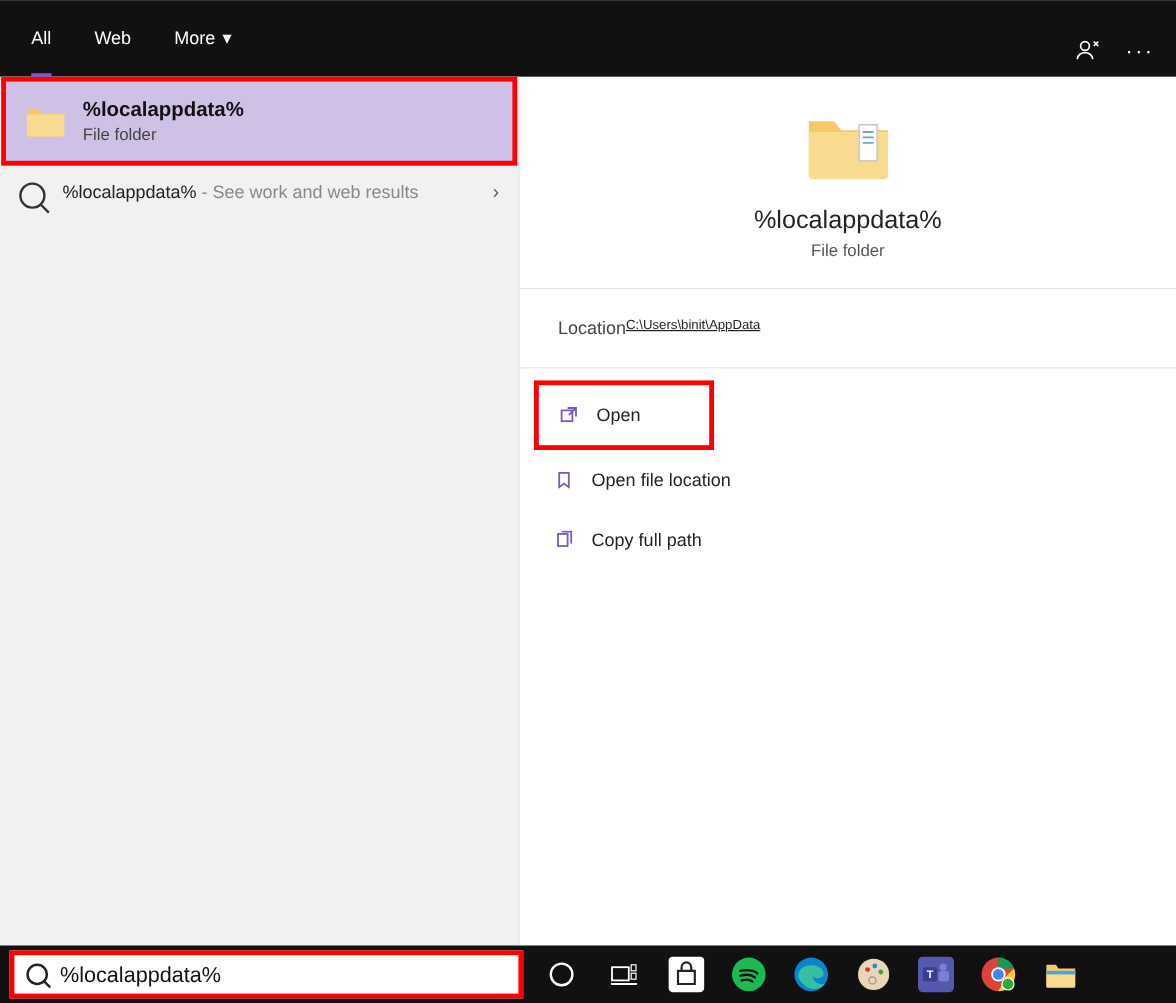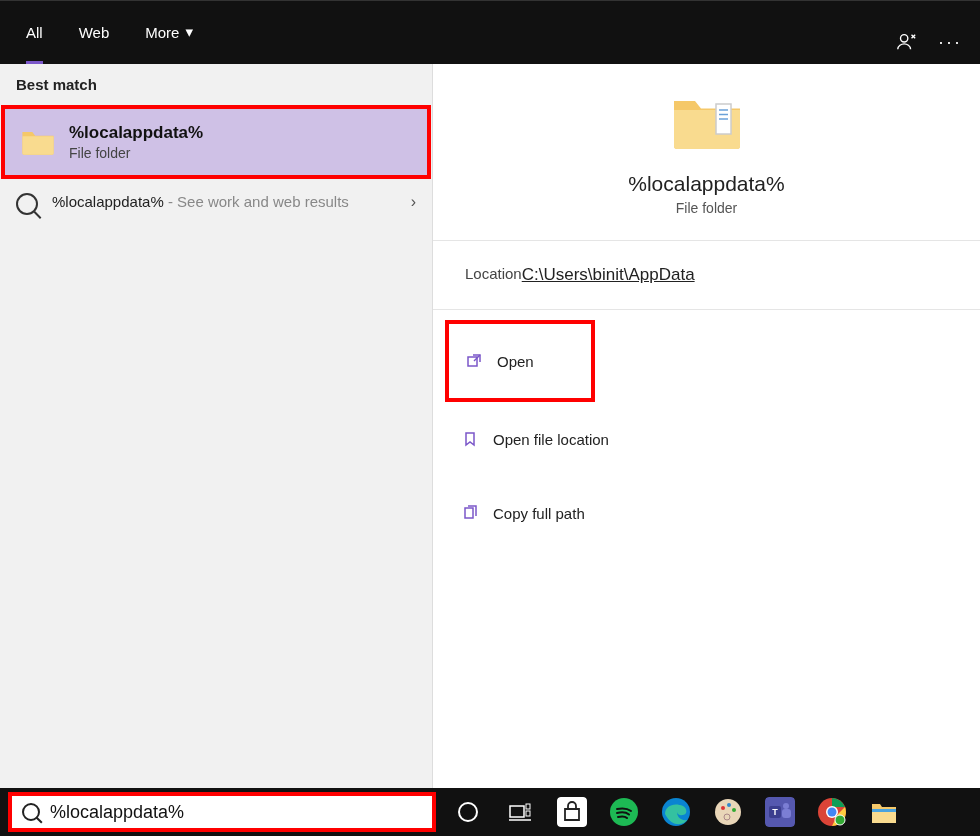--- a/index.html
+++ b/index.html
@@ -27,23 +27,23 @@
   .sww-text{flex:1;font-size:15px;color:#222}
   .sww-text .dim{color:#888}
   .chev{font-size:16px;color:#555}
   
   .preview{display:flex;flex-direction:column;align-items:center;padding:26px 0 24px;border-bottom:1px solid #e5e5e5}
   .big-folder{width:72px;height:64px;margin-bottom:18px}
   .pv-title{font-size:21px;color:#222;margin-bottom:4px}
   .pv-sub{font-size:14px;color:#555}
   .meta-row{display:flex;padding:24px 32px;border-bottom:1px solid #e5e5e5}
   .meta-key{font-size:15px;color:#444}
-  .meta-val{font-size:17px;color:#222;text-decoration:underline}
+  .meta-val{font-size:11px;color:#222;text-decoration:underline}
   .actions{padding:10px 12px}
-  .action{display:flex;align-items:center;gap:14px;padding:28px 16px;font-size:15px;color:#222;cursor:pointer}
+  .action{display:flex;align-items:center;gap:14px;padding:16px 16px;font-size:15px;color:#222;cursor:pointer}
   .action.boxed{border:4px solid #ff0000;width:150px}
   .act-ico{width:18px;height:18px;display:flex;align-items:center;justify-content:center;color:#7b57c9}
   
   .taskbar{height:48px;background:#111;display:flex;align-items:center;padding:0 4px;gap:4px}
   .searchbox{height:40px;margin:4px;background:#fff;display:flex;align-items:center;padding:0 10px;gap:10px;width:428px;border:4px solid #ff0000}
   .sb-ico{width:18px;height:18px;border:2px solid #222;border-radius:50%;position:relative;flex-shrink:0}
   .sb-ico::after{content:"";position:absolute;width:8px;height:2px;background:#222;transform:rotate(45deg);right:-5px;bottom:-2px}
   .sb-input{flex:1;font-size:18px;color:#111;border:none;outline:none}
   .tb-btn{width:48px;height:48px;display:flex;align-items:center;justify-content:center;cursor:pointer}
   .circle{width:20px;height:20px;border:2px solid #fff;border-radius:50%}
@@ -70,21 +70,20 @@
           <line x1="18" y1="4" x2="22" y2="8"></line>
           <line x1="22" y1="4" x2="18" y2="8"></line>
         </svg>
     </div>
     <div class="fb-icon" style="font-size:18px;color:#fff;letter-spacing:2px">···</div>
   </div>
 
   <div class="body">
 
     <div class="left">
-      <div class="section-label">Best match</div>
       <div class="best-match">
         <svg class="folder-ico" viewBox="0 0 48 40">
           <path d="M2 6h14l4 5h26v25a2 2 0 0 1-2 2H4a2 2 0 0 1-2-2z" fill="#f5c869"></path>
           <path d="M2 12h44v24a2 2 0 0 1-2 2H4a2 2 0 0 1-2-2z" fill="#f9db8f"></path>
         </svg>
         <div>
           <div class="bm-title">%localappdata%</div>
           <div class="bm-sub">File folder</div>
         </div>
       </div>

